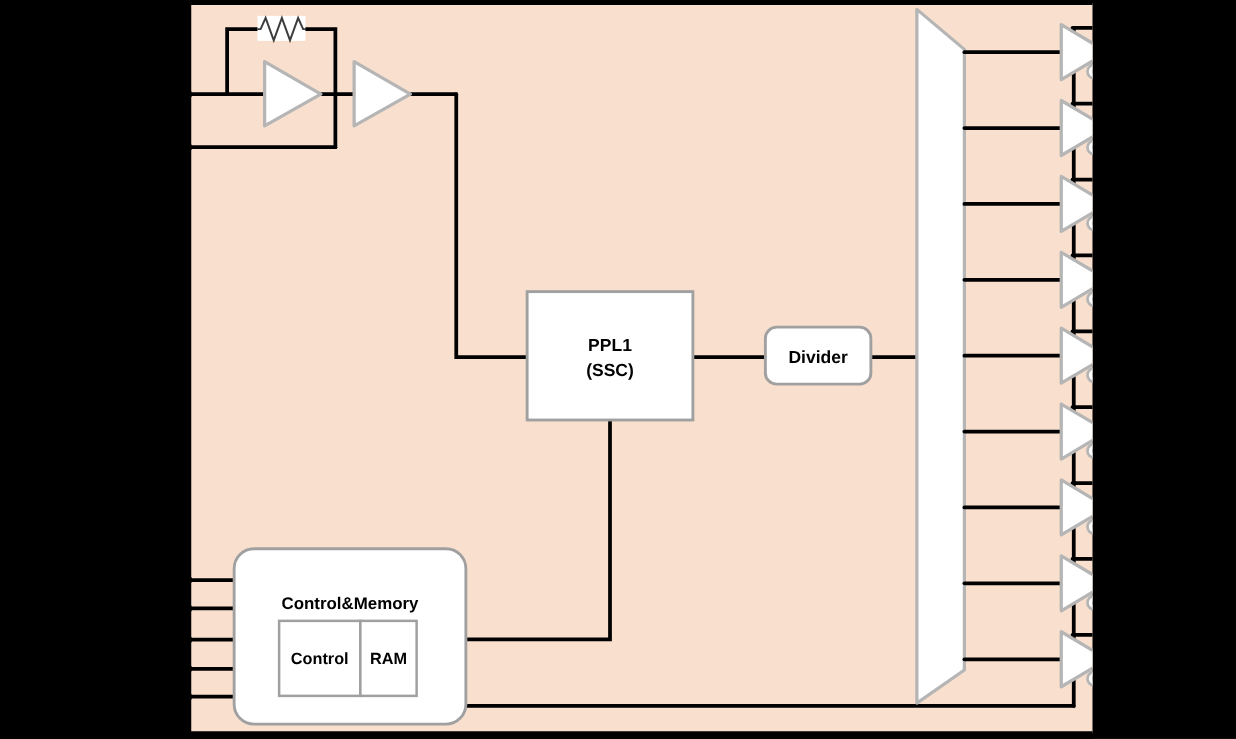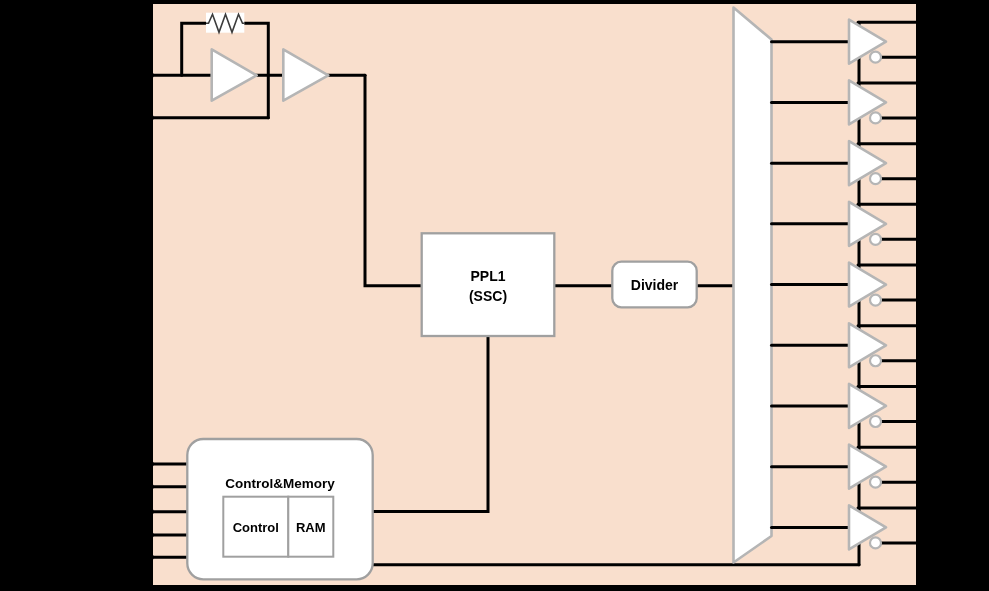--- a/index.html
+++ b/index.html
@@ -1,16 +1,16 @@
 <!DOCTYPE html>
 <html><head>
 <meta charset="utf-8">
 <style>
   html,body{margin:0;padding:0;background:#000;}
-  .stage{width:989px;height:591px;position:relative;overflow:hidden;background:#000;text-align:right;}
+  .stage{width:874px;height:591px;position:relative;overflow:hidden;background:#000;text-align:right;}
   svg{display:block;}
   text{font-family:"Liberation Sans","DejaVu Sans",sans-serif;font-weight:bold;fill:#000;}
 </style>
 </head>
 <body>
 
 <div class="stage">
 <svg id="diagram-svg" width="989" height="591" viewBox="0 0 989 591">
 
   <rect x="0" y="0" width="989" height="591" fill="#000000"></rect>

